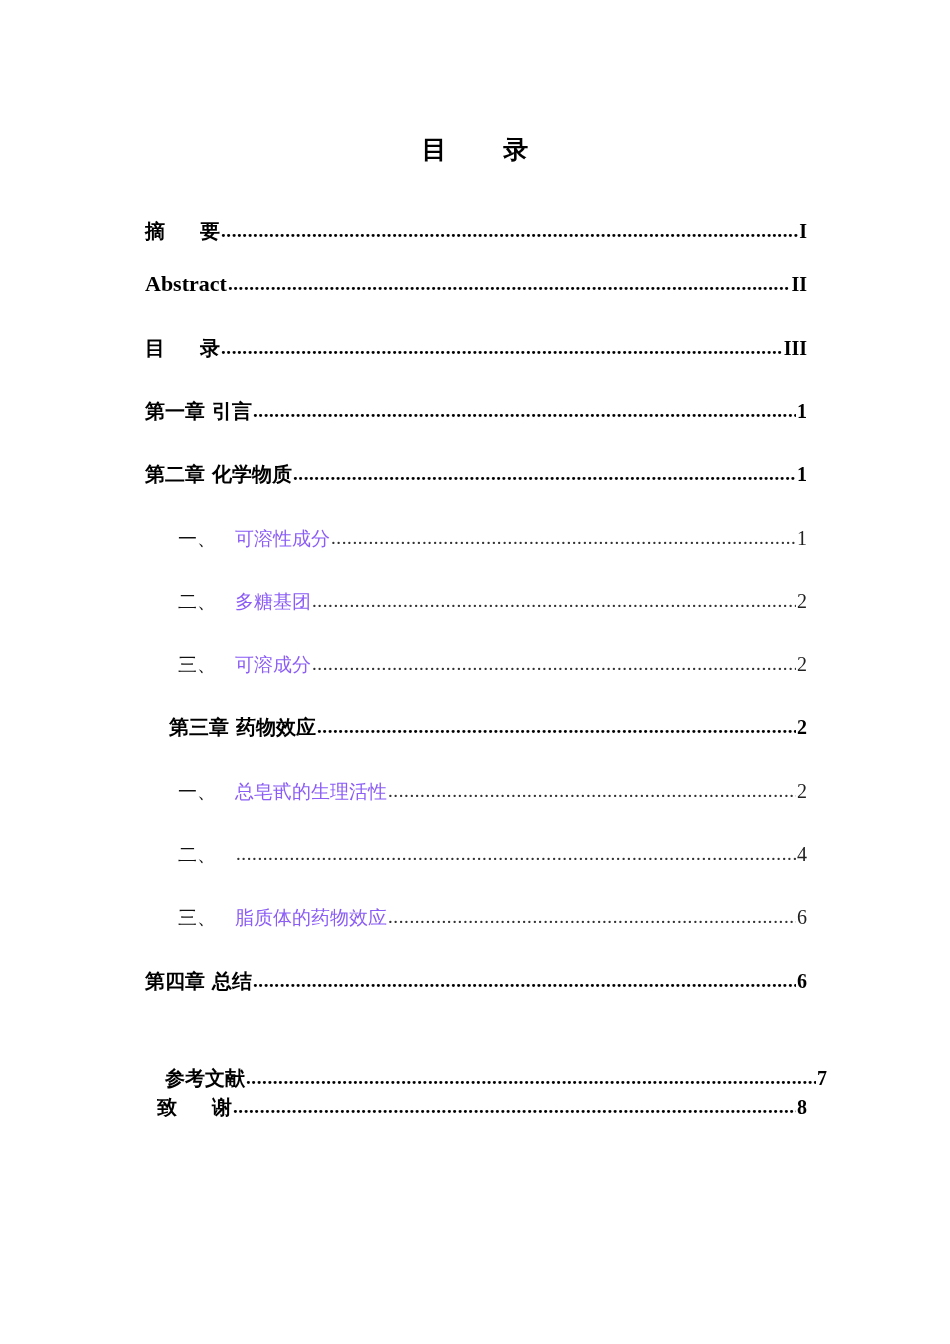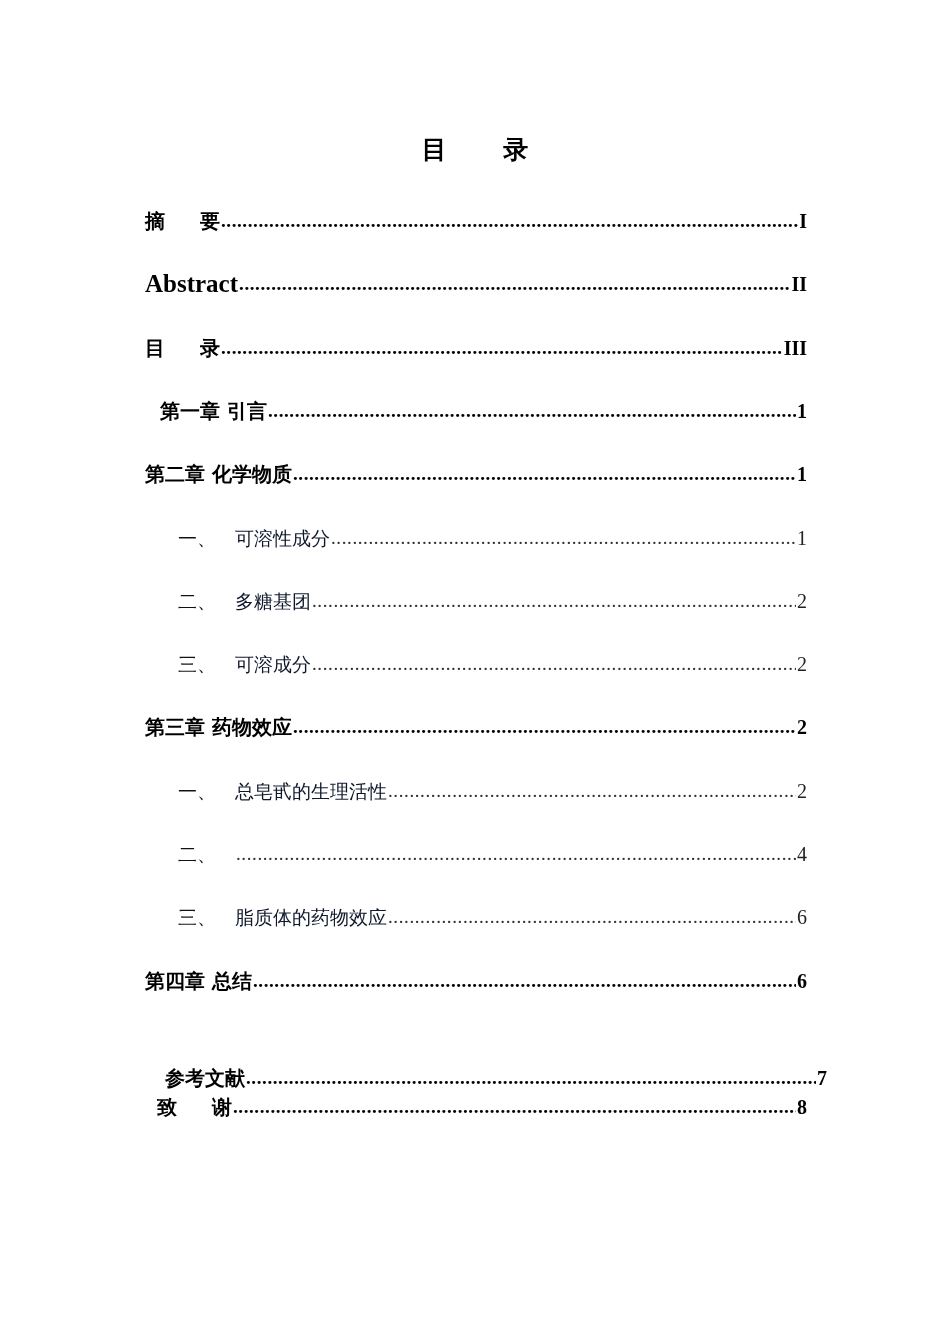--- a/index.html
+++ b/index.html
@@ -56,38 +56,38 @@
     .toc-entry.level-1 {
       font-weight: bold;
     }
     .toc-entry.level-1 .label {
       font-family: "DejaVu Sans", "Liberation Sans", sans-serif;
       font-weight: bold;
       font-size: 20px;
     }
     .toc-entry.level-1 .label.latin {
       font-family: "Liberation Serif", serif;
-      font-size: 25px;
+      font-size: 22px;
     }
     .toc-entry.level-2 {
       left: 33px;
       width: 629px;
       font-weight: normal;
     }
     .toc-entry.level-2 .num {
       font-family: "DejaVu Sans", "Liberation Sans", sans-serif;
       font-size: 19px;
       color: #111;
       width: 57px;
       display: inline-block;
     }
     .toc-entry.level-2 .label {
       font-family: "DejaVu Serif", "Liberation Serif", serif;
       font-size: 19px;
-      color: #0f172a;
+      color: #8b5cf6;
     }
     .leader {
       flex: 1 1 auto;
       overflow: hidden;
       height: 28px;
       position: relative;
     }
     .leader::before {
       content: "........................................................................................................................................................................................................................................";
       position: absolute;
@@ -119,40 +119,40 @@
     }
   </style>
 </head>
 <body>
 
 <div class="page">
   <div class="toc-title">目 录</div>
 
   <div class="toc-list">
 
-    <div class="toc-entry level-1" style="top:207px;">
+    <div class="toc-entry level-1" style="top:217px;">
       <span class="label" style="letter-spacing:14px;">摘 要</span>
       <span class="leader" style="margin-left:-14px;"></span>
       <span class="page-no">I</span>
     </div>
 
     <div class="toc-entry level-1" style="top:270px;">
       <span class="label latin">Abstract</span>
       <span class="leader"></span>
       <span class="page-no">II</span>
     </div>
 
     <div class="toc-entry level-1" style="top:334px;">
       <span class="label" style="letter-spacing:14px;">目 录</span>
       <span class="leader" style="margin-left:-14px;"></span>
       <span class="page-no">III</span>
     </div>
 
     <div class="toc-entry level-1" style="top:397px;">
-      <span class="label" style="white-space:pre;margin-left:15px;">第一章 引言</span>
+      <span class="label" style="white-space:pre;">第一章 引言</span>
       <span class="leader"></span>
       <span class="page-no">1</span>
     </div>
 
     <div class="toc-entry level-1" style="top:460px;">
       <span class="label" style="white-space:pre;text-align:center;">第二章 化学物质</span>
       <span class="leader"></span>
       <span class="page-no">1</span>
     </div>
 
@@ -171,21 +171,21 @@
     </div>
 
     <div class="toc-entry level-2" style="top:650px;">
       <span class="num">三、</span>
       <span class="label">可溶成分</span>
       <span class="leader"></span>
       <span class="page-no">2</span>
     </div>
 
     <div class="toc-entry level-1" style="top:713px;">
-      <span class="label" style="white-space:pre;">第三章 药物效应</span>
+      <span class="label" style="white-space:pre;margin-left:24px;">第三章 药物效应</span>
       <span class="leader"></span>
       <span class="page-no">2</span>
     </div>
 
     <div class="toc-entry level-2" style="top:777px;">
       <span class="num">一、</span>
       <span class="label">总皂甙的生理活性</span>
       <span class="leader"></span>
       <span class="page-no">2</span>
     </div>

